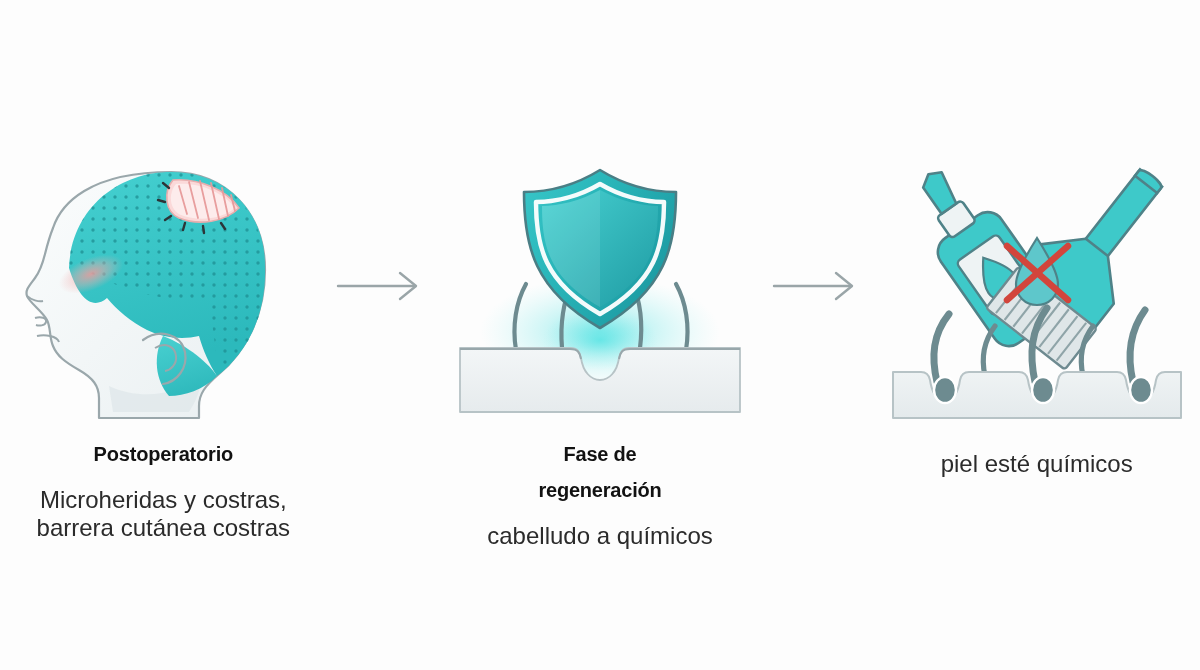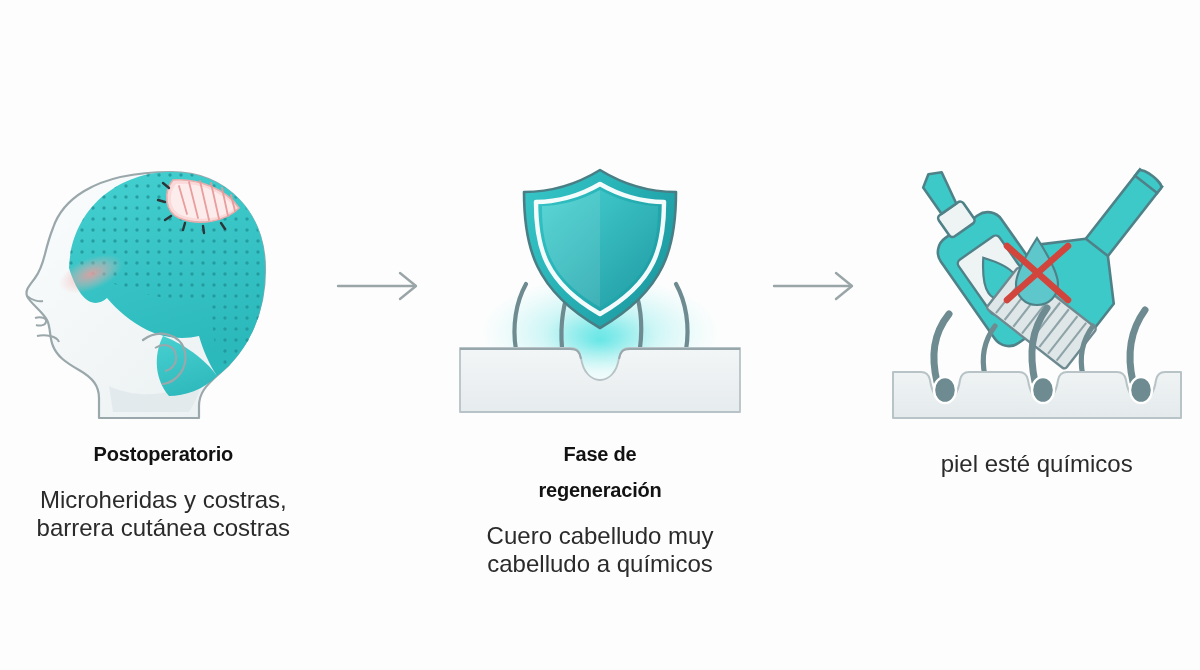--- a/index.html
+++ b/index.html
@@ -285,21 +285,20 @@
                      C108,56 130,51 150,40 Z" fill="url(#shieldInner)"></path>
             <path d="M150,40 L150,157 C99,128 92,96 92,56 C108,56 130,51 150,40 Z" fill="#ffffff" opacity="0.10"></path>
           </g>
         </svg>
       </div>
       <div class="col-heading">
         <div>Fase de</div>
         <div>regeneración</div>
       </div>
       <div class="col-sub">
-        <div>Cuero cabelludo muy</div>
         <div>cabelludo a químicos</div>
       </div>
     </div>
 
     <div class="arrow-slot">
       <svg class="arrow-svg" width="92" height="34" viewBox="0 0 92 34">
         <line x1="2" y1="18" x2="78" y2="18" stroke="#9aa5a8" stroke-width="2.4" stroke-linecap="round"></line>
         <polyline points="64,5 80,18 64,31" fill="none" stroke="#9aa5a8" stroke-width="2.4" stroke-linecap="round" stroke-linejoin="round"></polyline>
       </svg>
     </div>

